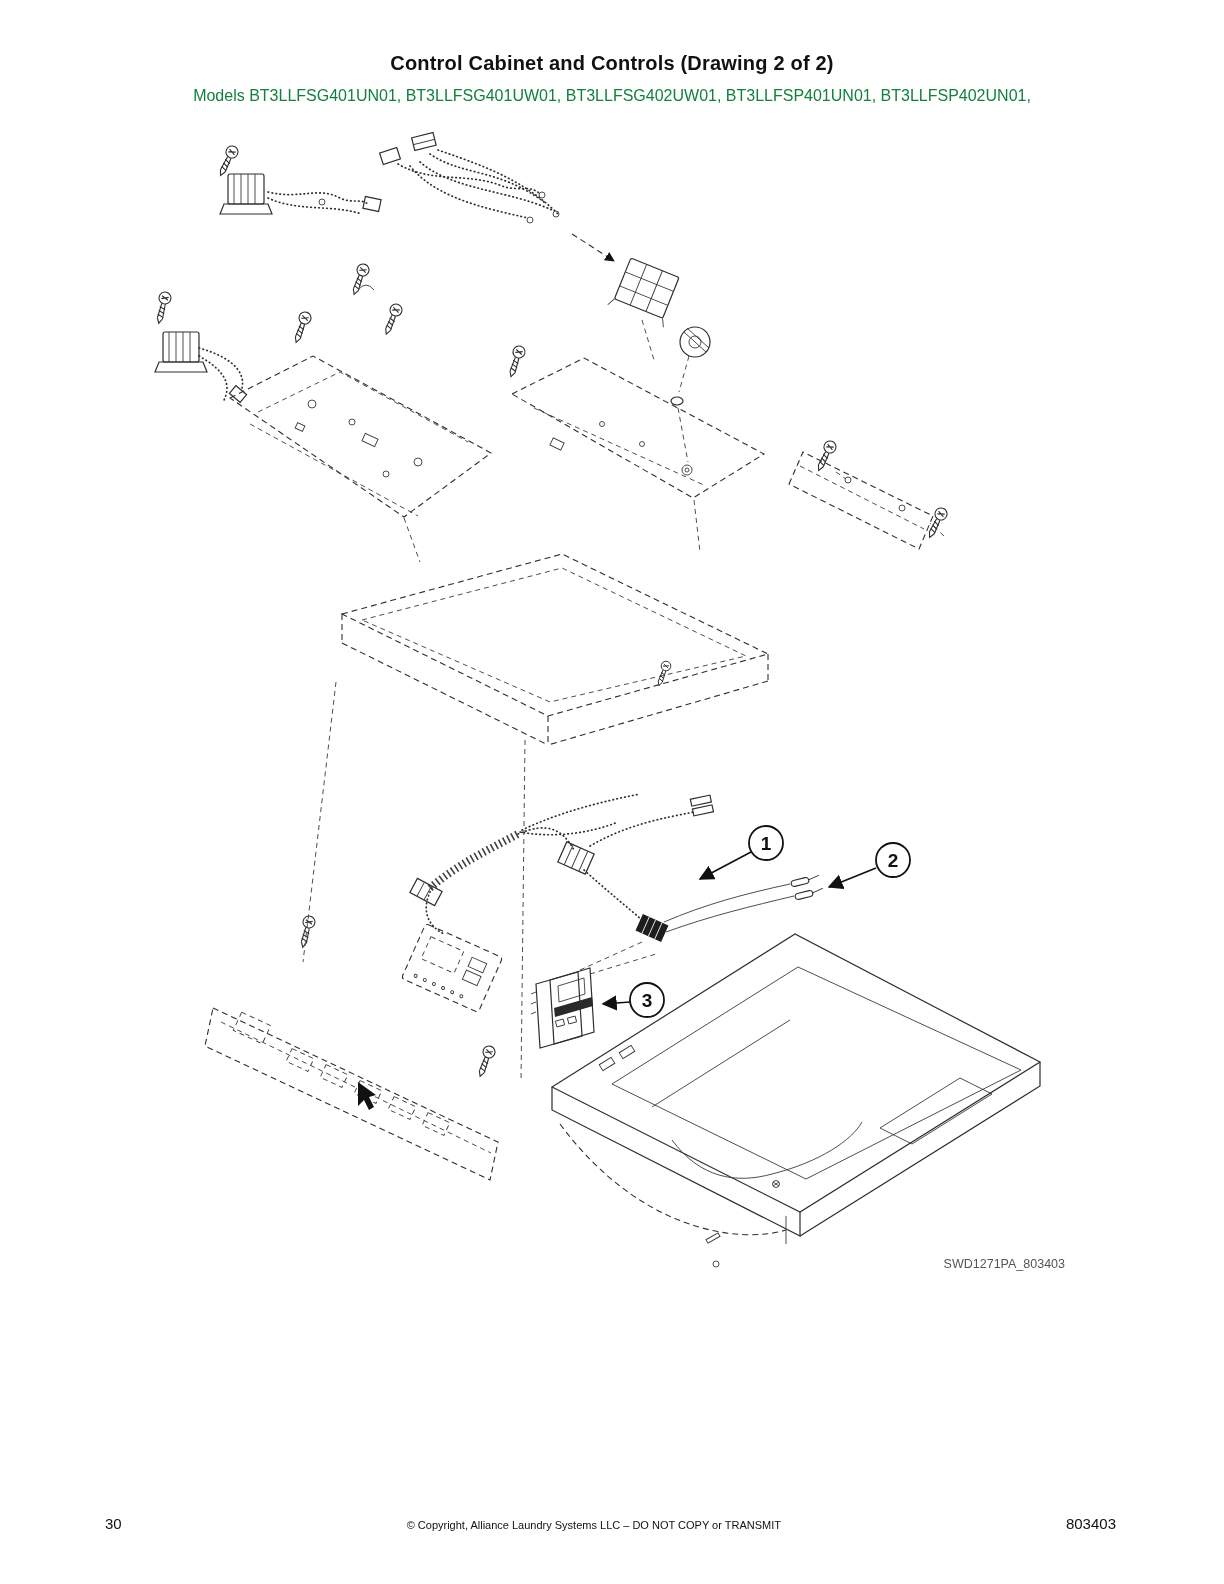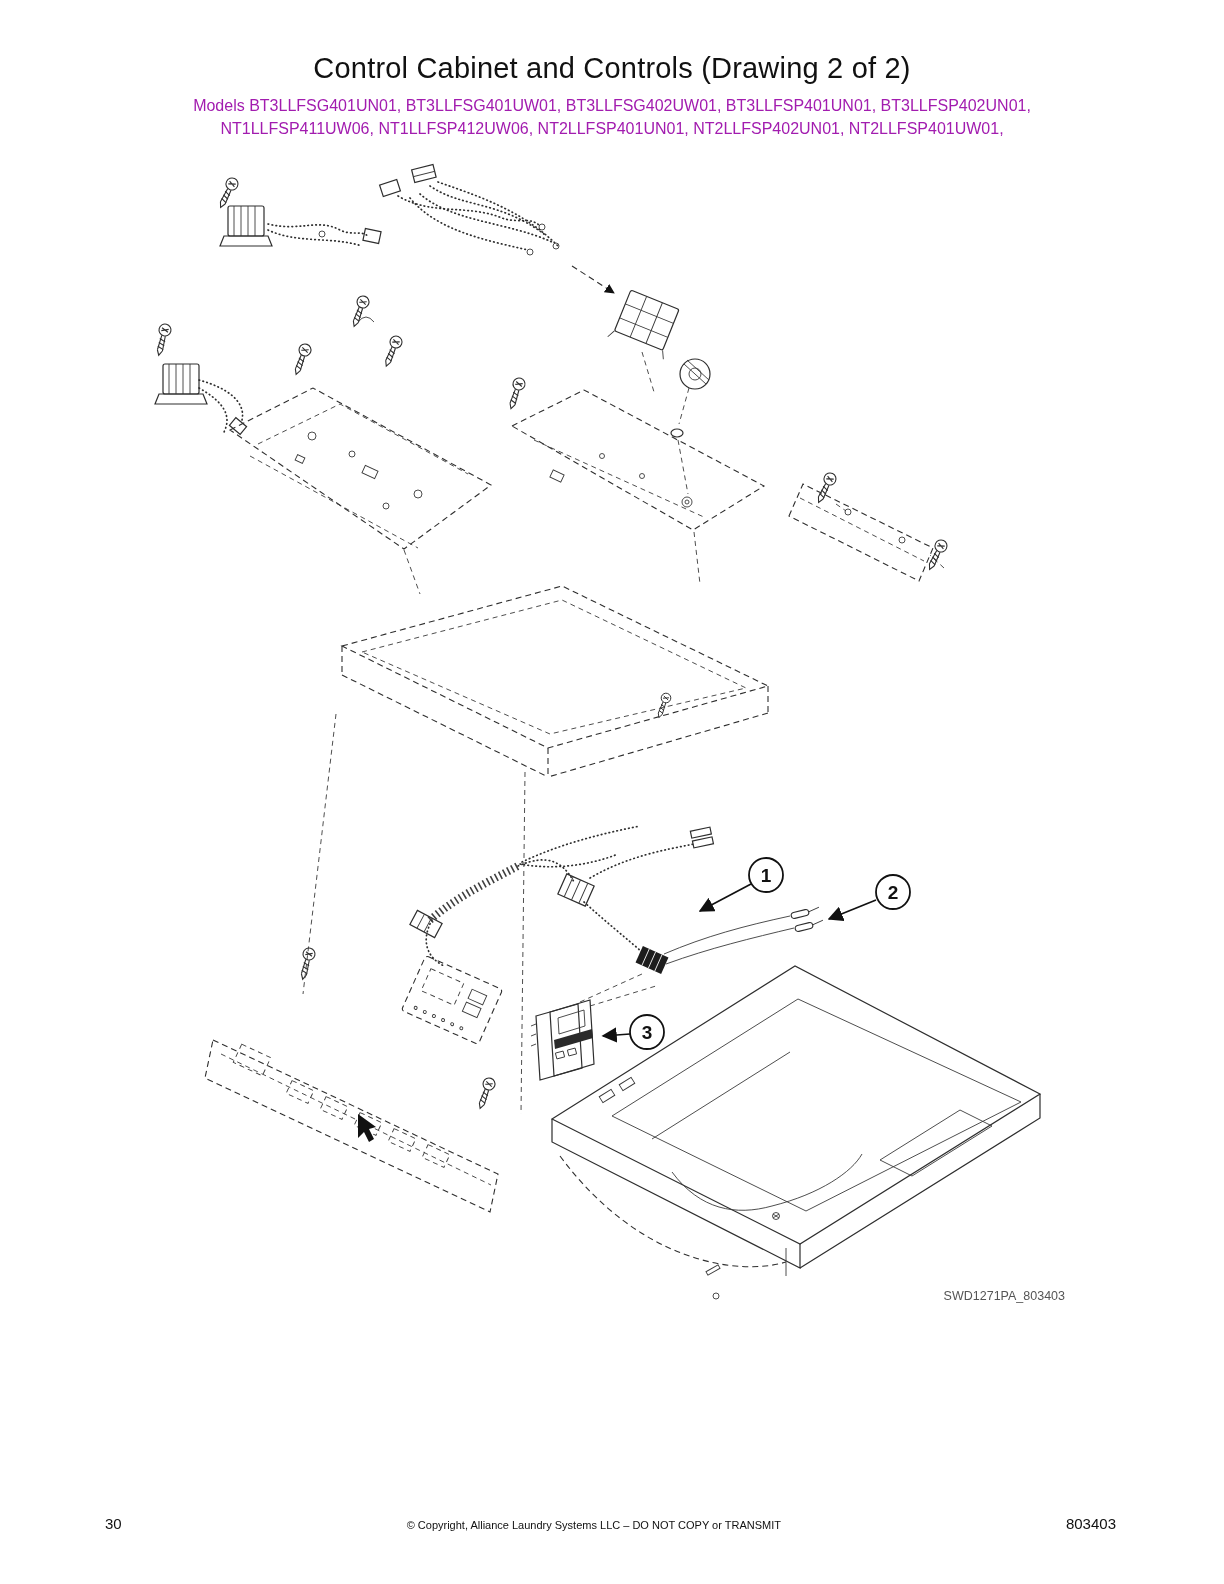--- a/index.html
+++ b/index.html
@@ -9,26 +9,26 @@
     width: 1224px;
     height: 1584px;
     margin: 0 auto;
     background: #ffffff;
     font-family: "Liberation Sans", sans-serif;
     color: #111;
     overflow: hidden;
   }
   .header { padding-top: 52px; text-align: center; }
   .title {
-    font-size: 29px;
-    font-weight: normal;
+    font-size: 20px;
+    font-weight: bold;
     margin: 0 0 10px 0;
     letter-spacing: 0.2px;
   }
-  .models { font-size: 16px; line-height: 22.6px; color: #a21caf; }
+  .models { font-size: 16px; line-height: 22.6px; color: #15803d; }
   .models div { white-space: nowrap; }
   .diagram-wrap { position: relative; margin-top: 14px; width: 1224px; height: 1170px; }
   svg { display: block; }
   .ln       { stroke:#2e2e2e; fill:none; stroke-width:1.2; }
   .ln-thin  { stroke:#3a3a3a; fill:none; stroke-width:0.9; }
   .dsh      { stroke:#2e2e2e; fill:none; stroke-width:1.1; stroke-dasharray:6 4; }
   .dsh-thin { stroke:#3a3a3a; fill:none; stroke-width:0.9; stroke-dasharray:5 4; }
   .dot      { stroke:#2e2e2e; fill:none; stroke-width:1.7; stroke-dasharray:0.6 3.4; stroke-linecap:round; }
   .hose     { stroke:#3f3f3f; fill:none; stroke-width:8;  stroke-dasharray:1.6 3; }
   .callout-circle { stroke:#111; fill:#fff; stroke-width:1.8; }
@@ -50,21 +50,20 @@
 </style>
 </head>
 <body>
 
 <div class="page">
 
   <div class="header">
     <h1 class="title">Control Cabinet and Controls (Drawing 2 of 2)</h1>
     <div class="models">
       <div>Models BT3LLFSG401UN01, BT3LLFSG401UW01, BT3LLFSG402UW01, BT3LLFSP401UN01, BT3LLFSP402UN01,</div>
-      <div>NT1LLFSP411UW06, NT1LLFSP412UW06, NT2LLFSP401UN01, NT2LLFSP402UN01, NT2LLFSP401UW01,</div>
     </div>
   </div>
 
   <div class="diagram-wrap">
   <svg viewBox="0 0 1224 1160" width="1224" height="1160" xmlns="http://www.w3.org/2000/svg">
     <defs>
       <marker id="arr" viewBox="0 0 10 10" refX="9" refY="5" markerWidth="9" markerHeight="9" orient="auto-start-reverse">
         <path d="M0,0 L10,5 L0,10 Z" fill="#111"></path>
       </marker>
       <g id="screwsym" stroke="#2e2e2e" fill="none" stroke-width="1.1">

